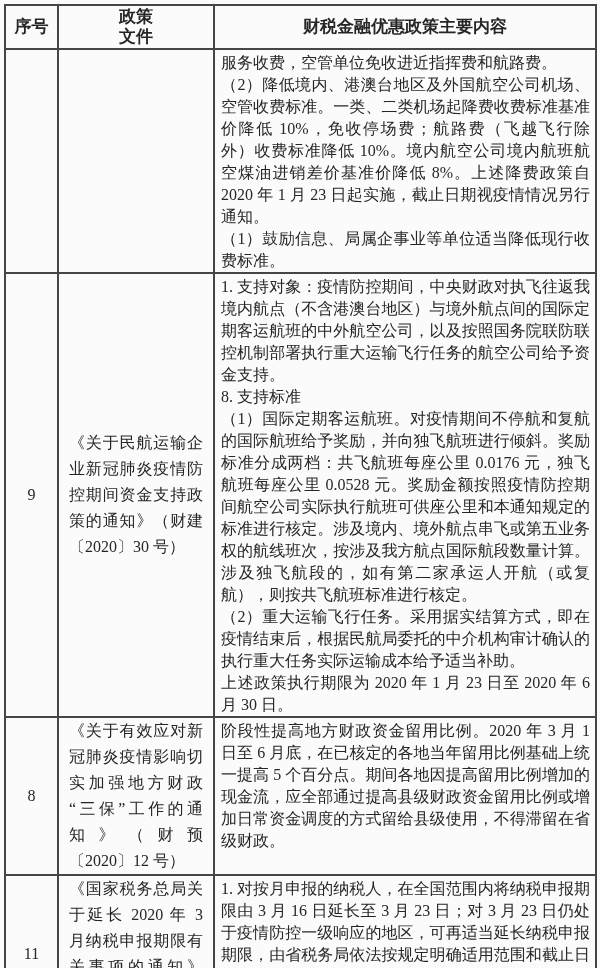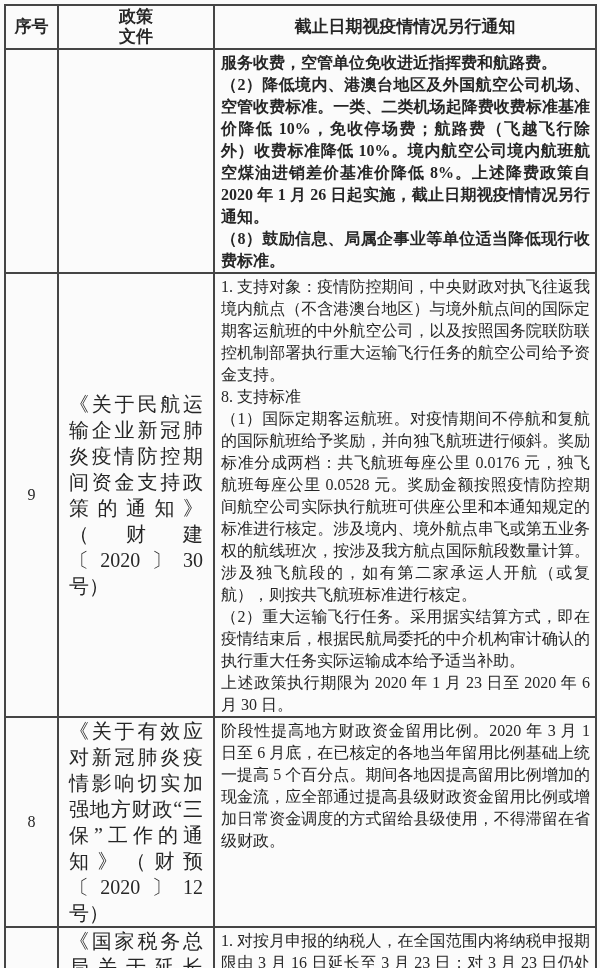--- a/index.html
+++ b/index.html
@@ -58,69 +58,69 @@
   td.seq-cell {
     text-align: center;
     vertical-align: middle;
     font-size: 16px;
     padding: 0;
   }
   td.doc-cell {
     text-align: justify;
     text-justify: inter-character;
     vertical-align: middle;
-    font-size: 20px;
+    font-size: 16px;
     line-height: 26px;
     padding: 0 10px;
   }
   td.content-cell {
     vertical-align: top;
     font-size: 16px;
     line-height: 22px;
     padding: 2px 5px 0 6px;
   }
   .content-cell .para {
     text-align: justify;
     text-justify: inter-character;
   }
 
   
   tr.row-header { height: 44px; }
-  tr.row-8  td { height: 219px; font-weight: bold; }
+  tr.row-8  td { height: 219px; }
   tr.row-9  td { height: 439px; }
   tr.row-10 td { height: 140px; margin-top: 36px; }
   tr.row-11 td { height: 106px; }
   tr.row-10 td.content-cell { }
 </style>
 </head>
 <body>
 
 <div class="doc-page">
   <table class="policy-table">
     <colgroup>
       <col class="c-seq">
       <col class="c-doc">
       <col class="c-body">
     </colgroup>
     <thead>
       <tr class="row-header">
         <th class="h-seq">序号</th>
         <th class="h-doc">政策
 文件</th>
-        <th class="h-content">截止日期视疫情情况另行通知</th>
+        <th class="h-content">财税金融优惠政策主要内容</th>
       </tr>
     </thead>
     <tbody>
       <tr class="row-8">
         <td class="seq-cell"></td>
         <td class="doc-cell"></td>
         <td class="content-cell">
             <div class="para">服务收费，空管单位免收进近指挥费和航路费。</div>
-            <div class="para">（2）降低境内、港澳台地区及外国航空公司机场、空管收费标准。一类、二类机场起降费收费标准基准价降低 10%，免收停场费；航路费（飞越飞行除外）收费标准降低 10%。境内航空公司境内航班航空煤油进销差价基准价降低 8%。上述降费政策自 2020 年 1 月 26 日起实施，截止日期视疫情情况另行通知。</div>
-            <div class="para">（8）鼓励信息、局属企事业等单位适当降低现行收费标准。</div>
+            <div class="para">（2）降低境内、港澳台地区及外国航空公司机场、空管收费标准。一类、二类机场起降费收费标准基准价降低 10%，免收停场费；航路费（飞越飞行除外）收费标准降低 10%。境内航空公司境内航班航空煤油进销差价基准价降低 8%。上述降费政策自 2020 年 1 月 23 日起实施，截止日期视疫情情况另行通知。</div>
+            <div class="para">（1）鼓励信息、局属企事业等单位适当降低现行收费标准。</div>
           </td>
       </tr>
       <tr class="row-9">
         <td class="seq-cell">9</td>
         <td class="doc-cell">《关于民航运输企业新冠肺炎疫情防控期间资金支持政策的通知》（财建〔2020〕30 号）</td>
         <td class="content-cell">
             <div class="para">1. 支持对象：疫情防控期间，中央财政对执飞往返我境内航点（不含港澳台地区）与境外航点间的国际定期客运航班的中外航空公司，以及按照国务院联防联控机制部署执行重大运输飞行任务的航空公司给予资金支持。</div>
             <div class="para">8. 支持标准</div>
             <div class="para">（1）国际定期客运航班。对疫情期间不停航和复航的国际航班给予奖励，并向独飞航班进行倾斜。奖励标准分成两档：共飞航班每座公里 0.0176 元，独飞航班每座公里 0.0528 元。奖励金额按照疫情防控期间航空公司实际执行航班可供座公里和本通知规定的标准进行核定。涉及境内、境外航点串飞或第五业务权的航线班次，按涉及我方航点国际航段数量计算。涉及独飞航段的，如有第二家承运人开航（或复航），则按共飞航班标准进行核定。</div>
             <div class="para">（2）重大运输飞行任务。采用据实结算方式，即在疫情结束后，根据民航局委托的中介机构审计确认的执行重大任务实际运输成本给予适当补助。</div>

